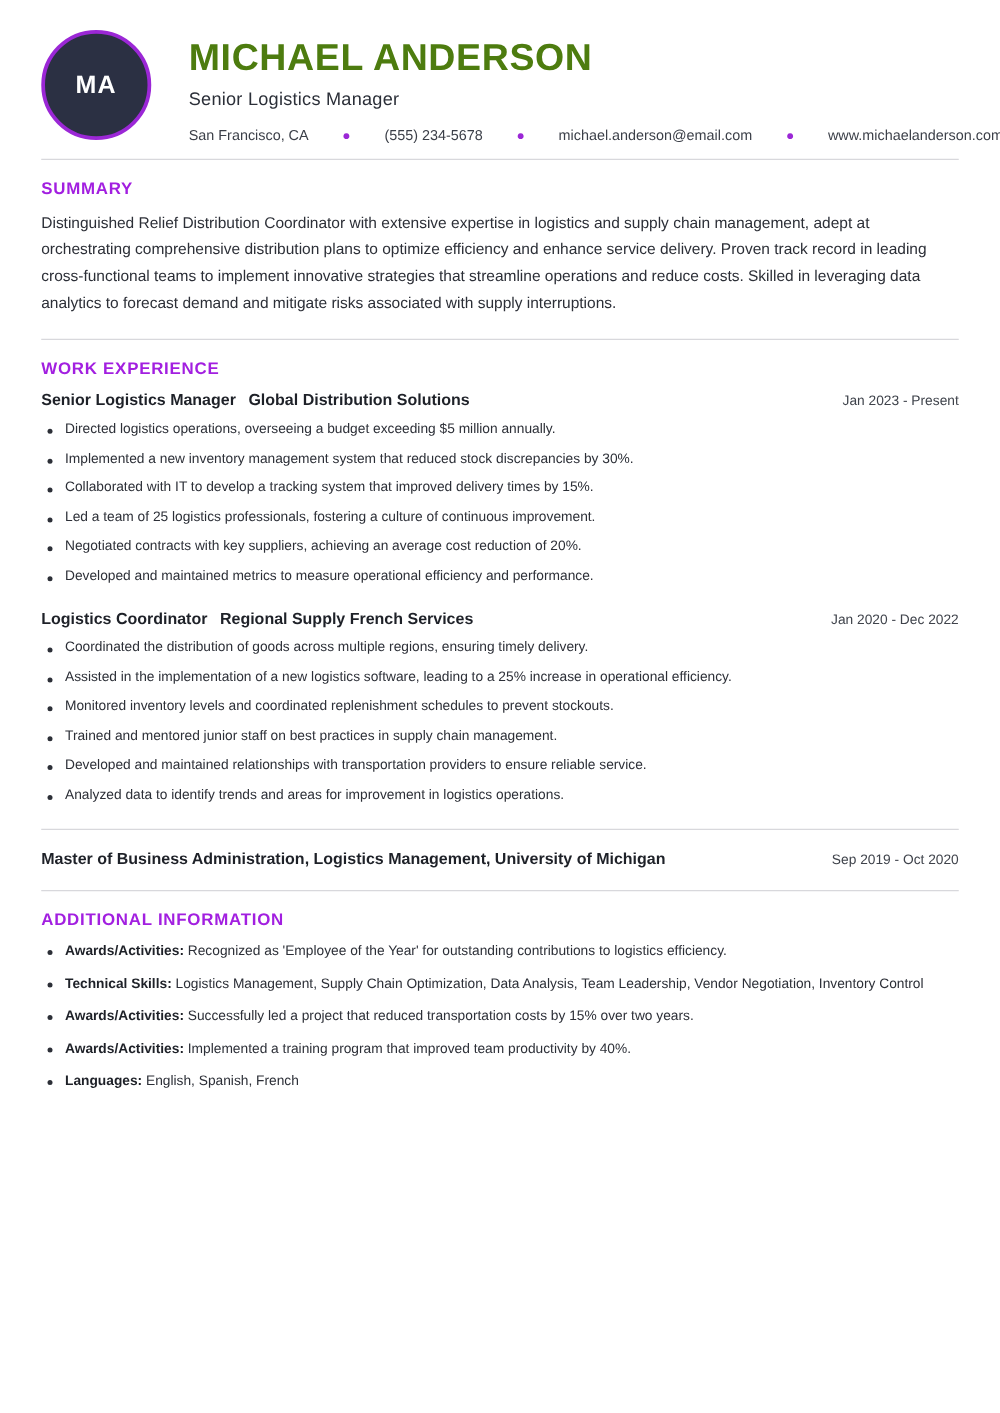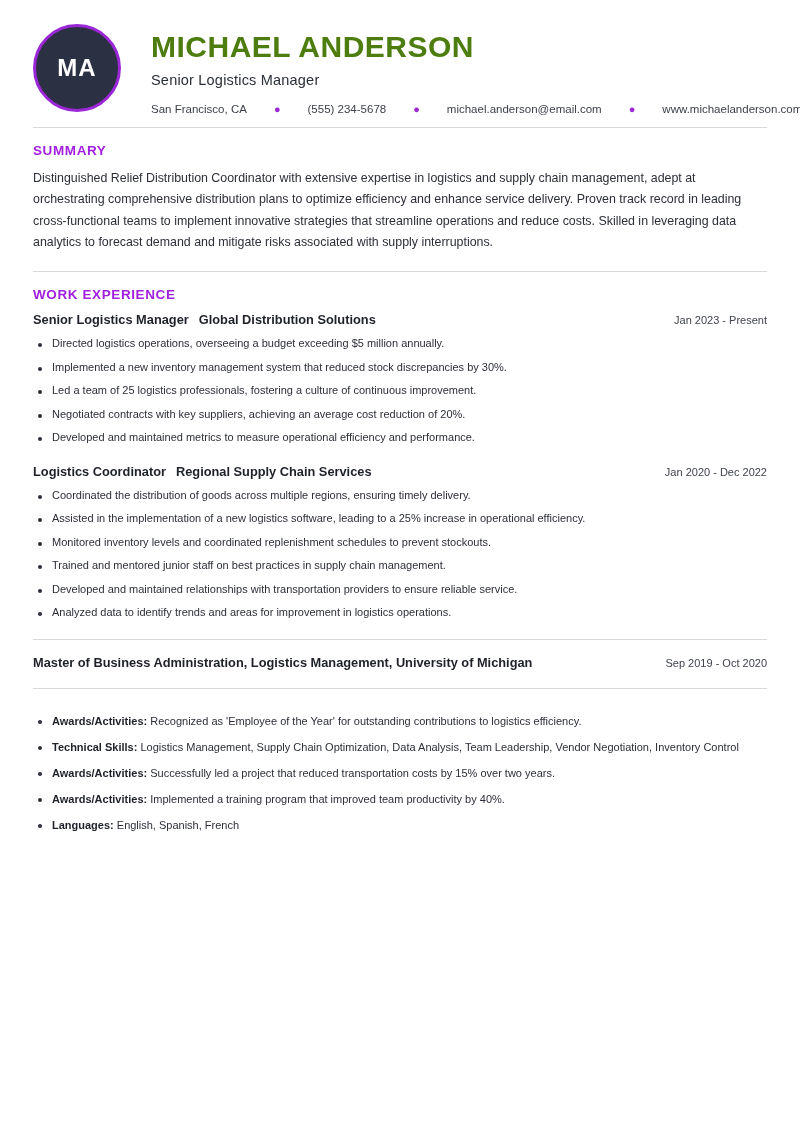--- a/index.html
+++ b/index.html
@@ -28,21 +28,21 @@
     width: 88px;
     height: 88px;
     min-width: 88px;
     border-radius: 50%;
     background: #2b3043;
     border: 3px solid #9b27d6;
     color: #ffffff;
     display: flex;
     align-items: center;
     justify-content: center;
-    font-size: 24px;
+    font-size: 20px;
     font-weight: bold;
     letter-spacing: 1px;
     margin-top: 2px;
   }
   .header-text {
     padding-left: 30px;
     padding-top: 8px;
     flex: 1;
   }
   .name {
@@ -190,30 +190,31 @@
     <div class="job">
       <div class="job-head">
         <div class="job-left">
           <span>Senior Logistics Manager</span><span class="company">Global Distribution Solutions</span>
         </div>
         <div class="job-dates">Jan 2023 - Present</div>
       </div>
       <ul class="bullets">
         <li>Directed logistics operations, overseeing a budget exceeding $5 million annually.</li>
         <li>Implemented a new inventory management system that reduced stock discrepancies by 30%.</li>
+        <li>Collaborated with IT to develop a tracking system that improved delivery times by 15%.</li>
         <li>Led a team of 25 logistics professionals, fostering a culture of continuous improvement.</li>
         <li>Negotiated contracts with key suppliers, achieving an average cost reduction of 20%.</li>
         <li>Developed and maintained metrics to measure operational efficiency and performance.</li>
       </ul>
     </div>
 
     <div class="job">
       <div class="job-head">
         <div class="job-left">
-          <span>Logistics Coordinator</span><span class="company">Regional Supply Chain Services</span>
+          <span>Logistics Coordinator</span><span class="company">Regional Supply French Services</span>
         </div>
         <div class="job-dates">Jan 2020 - Dec 2022</div>
       </div>
       <ul class="bullets">
         <li>Coordinated the distribution of goods across multiple regions, ensuring timely delivery.</li>
         <li>Assisted in the implementation of a new logistics software, leading to a 25% increase in operational efficiency.</li>
         <li>Monitored inventory levels and coordinated replenishment schedules to prevent stockouts.</li>
         <li>Trained and mentored junior staff on best practices in supply chain management.</li>
         <li>Developed and maintained relationships with transportation providers to ensure reliable service.</li>
         <li>Analyzed data to identify trends and areas for improvement in logistics operations.</li>
@@ -225,20 +226,21 @@
 
   <div class="section">
     <div class="edu-head">
       <div class="edu-title">Master of Business Administration, Logistics Management, University of Michigan</div>
       <div class="job-dates">Sep 2019 - Oct 2020</div>
     </div>
     <div class="divider"></div>
   </div>
 
   <div class="section">
+    <div class="section-head">ADDITIONAL INFORMATION</div>
     <ul class="bullets addl">
       <li>
         <span class="lbl">Awards/Activities:</span>
         <span>Recognized as 'Employee of the Year' for outstanding contributions to logistics efficiency.</span>
       </li>
       <li>
         <span class="lbl">Technical Skills:</span>
         <span>Logistics Management, Supply Chain Optimization, Data Analysis, Team Leadership, Vendor Negotiation, Inventory Control</span>
       </li>
       <li>

